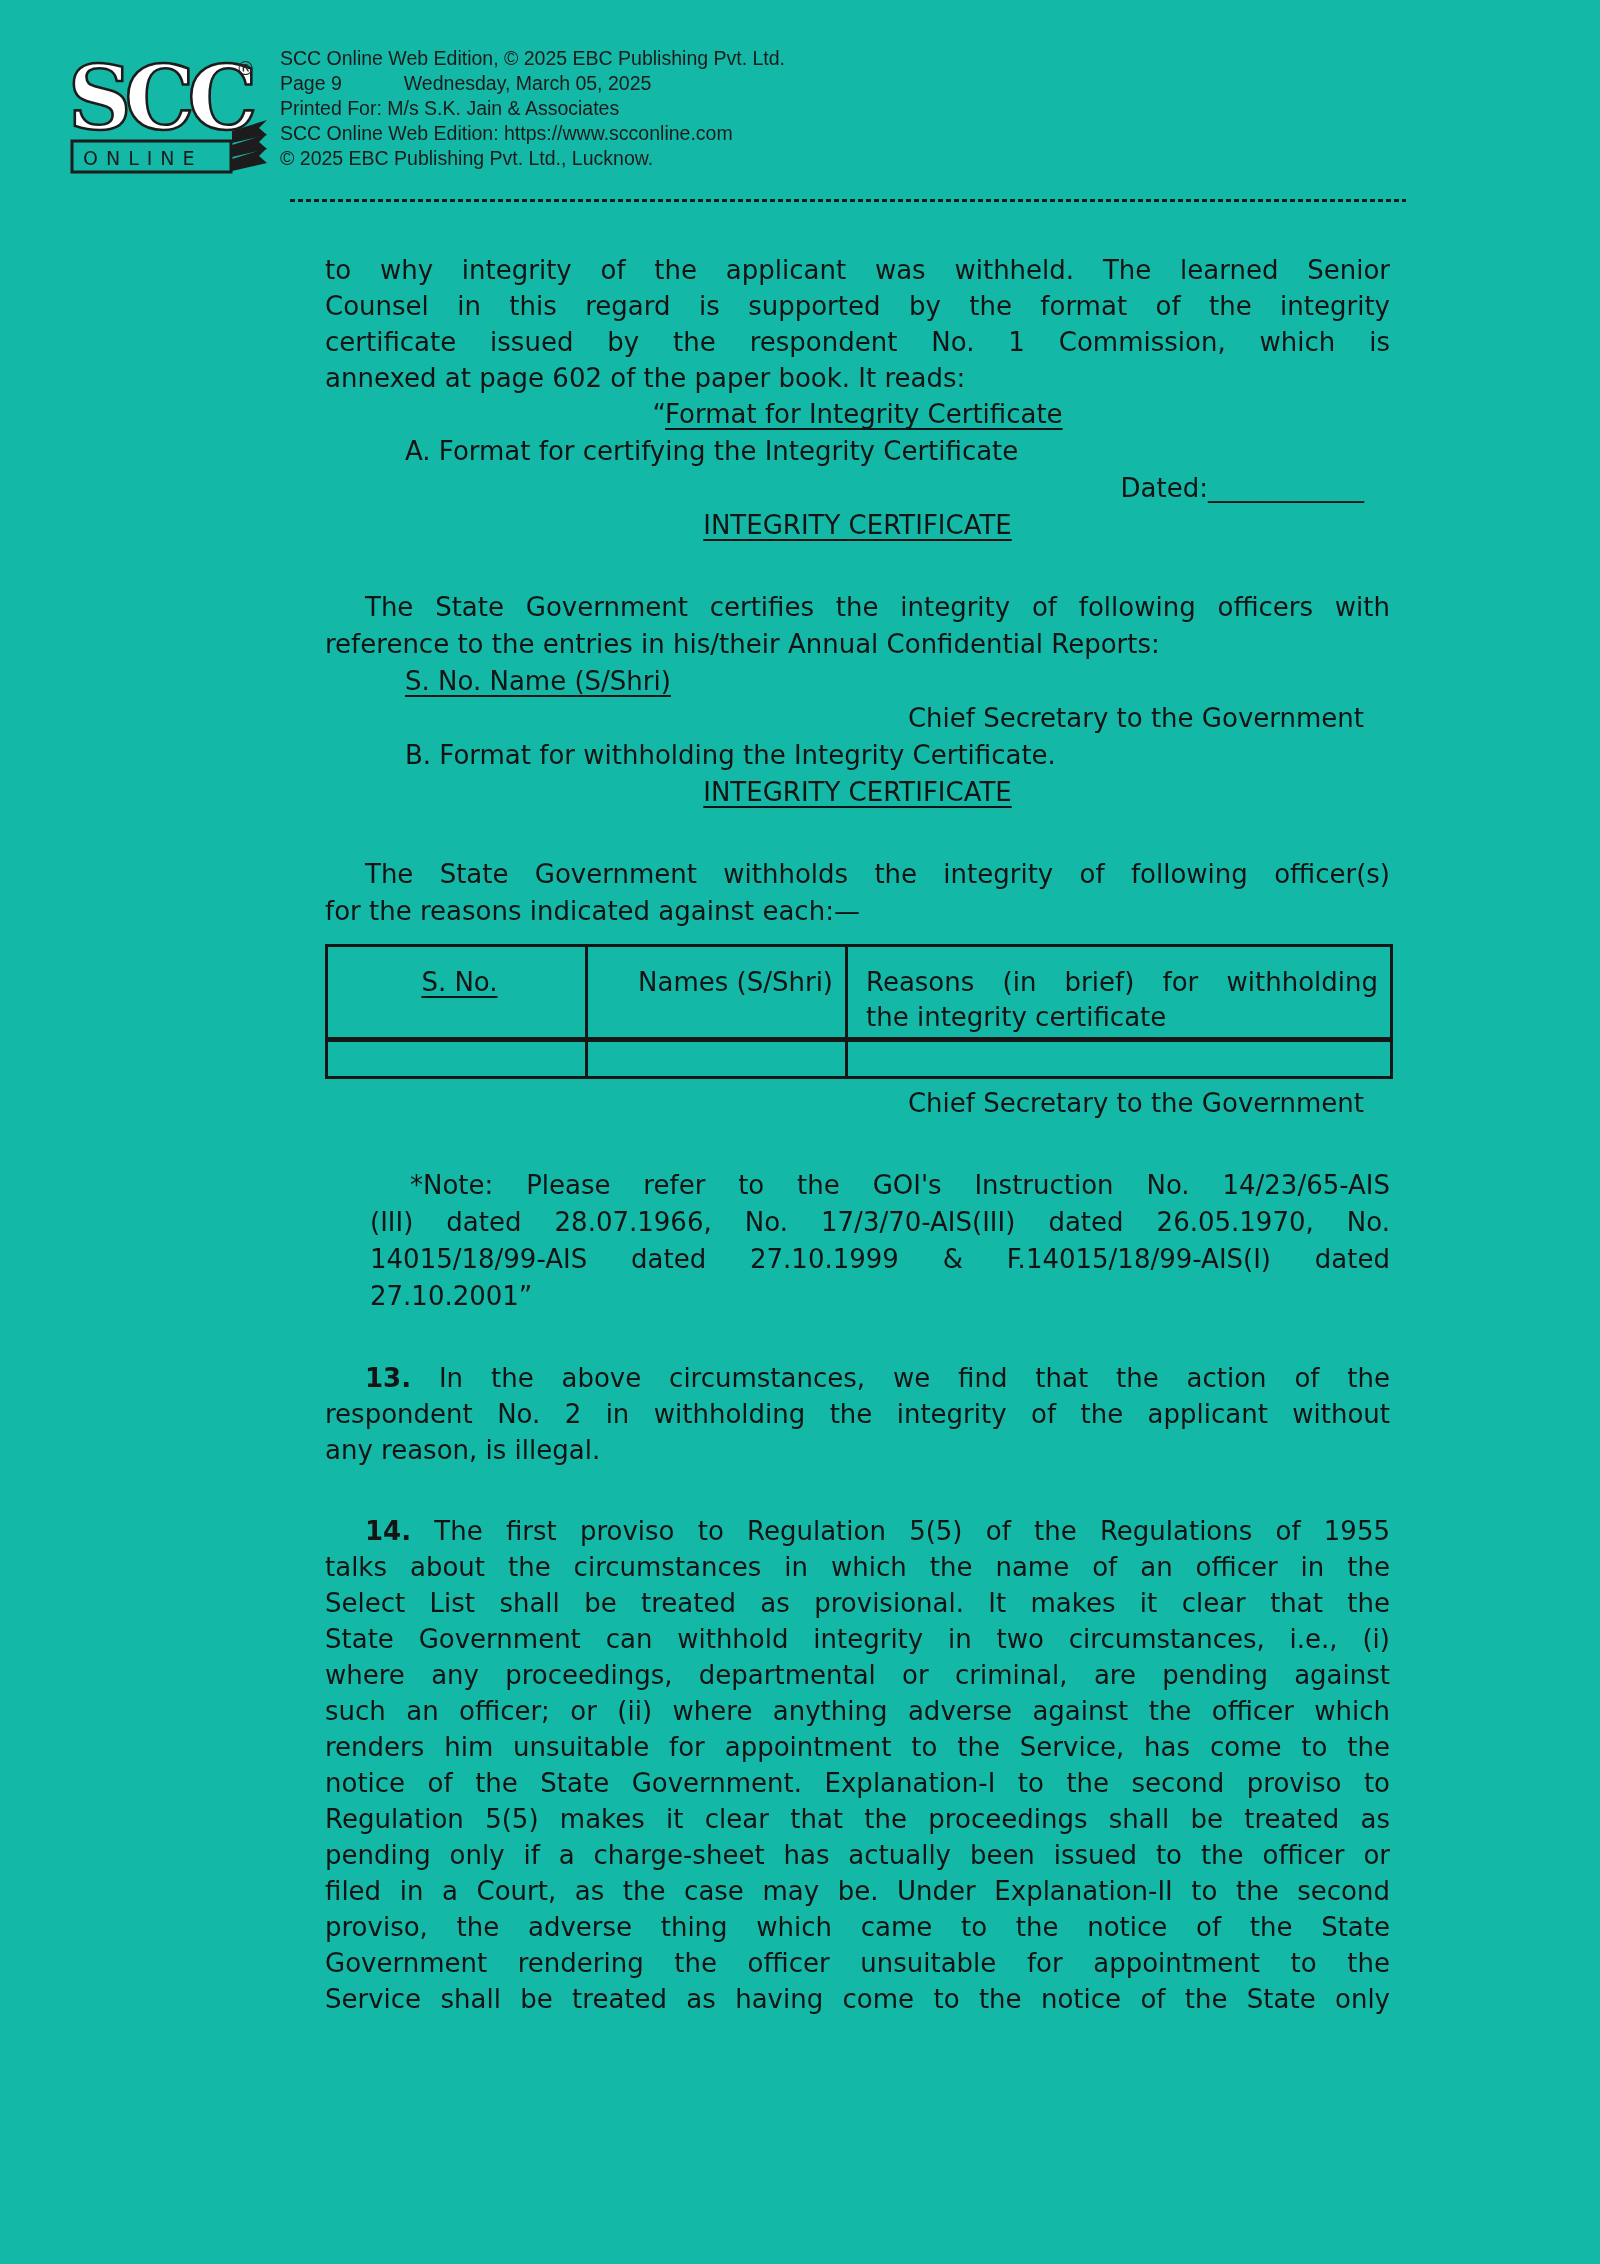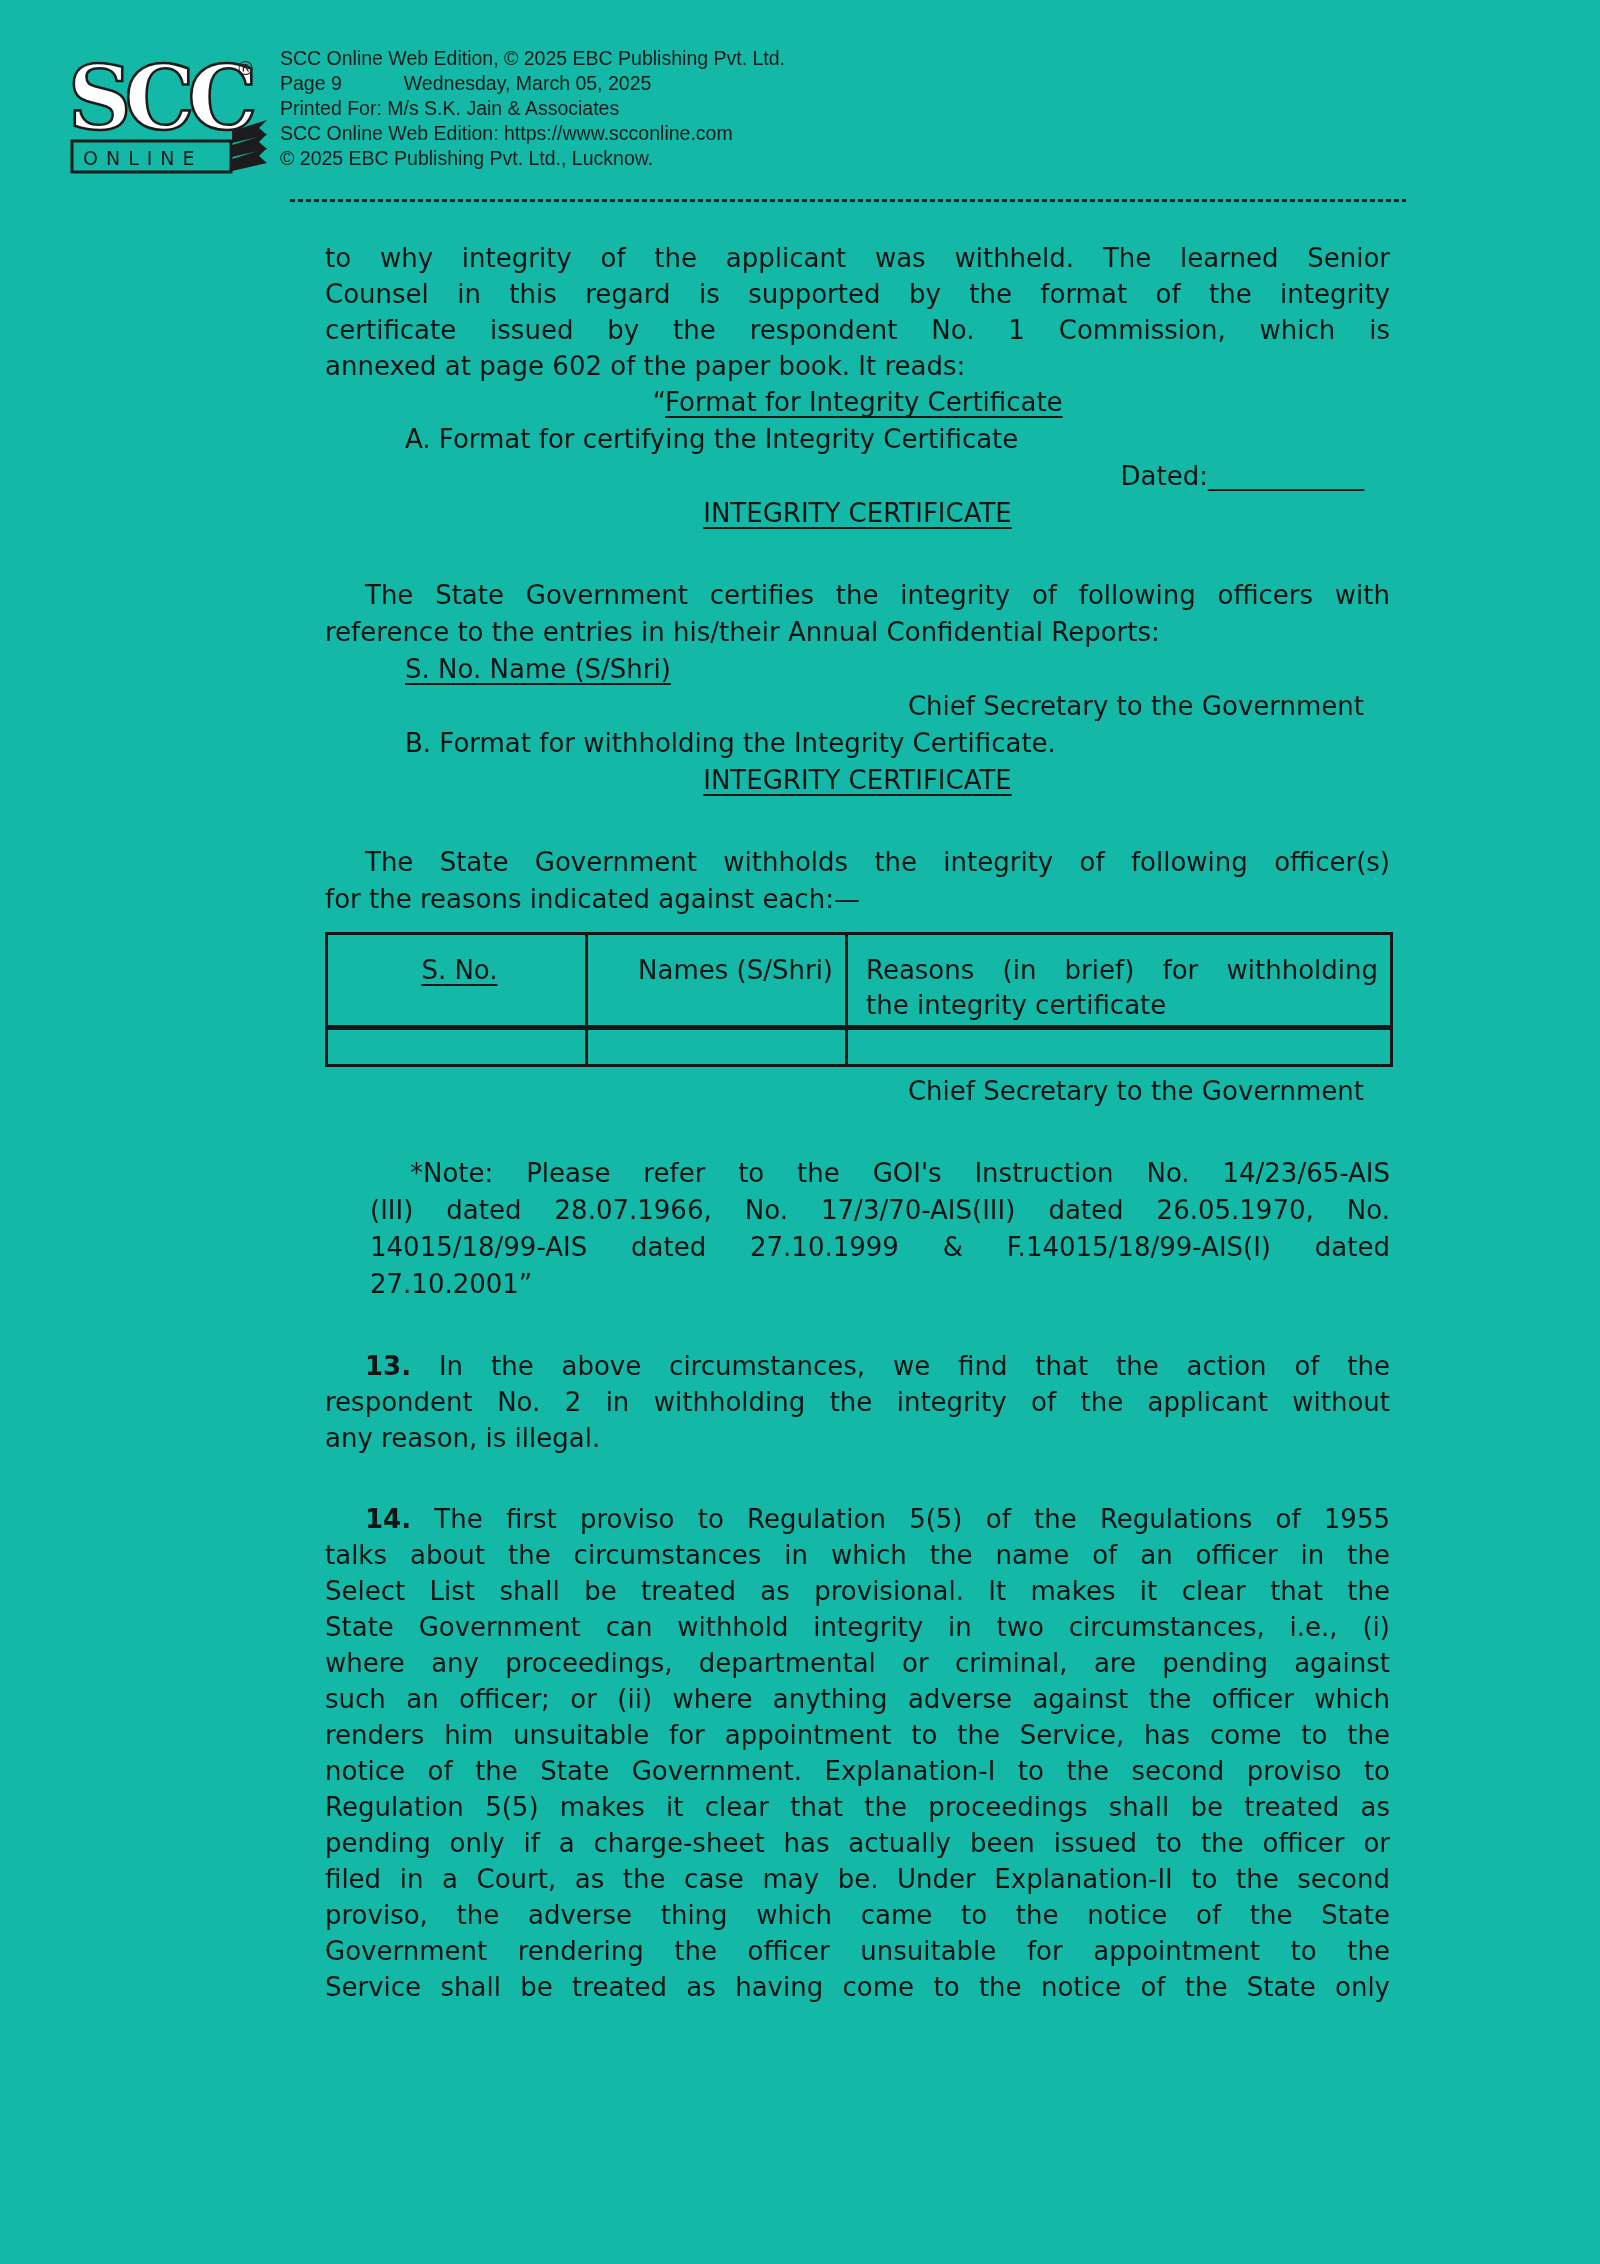--- a/index.html
+++ b/index.html
@@ -9,21 +9,21 @@
   
   .logo{position:absolute;left:70px;top:55px;width:200px;height:120px;}
   .hdr{position:absolute;left:280px;top:46px;font-family:"Liberation Sans",sans-serif;
        font-size:19.5px;line-height:25px;color:#1c1c1c;white-space:nowrap;}
   .hdr-row{display:flex;}
   .hdr-gap{display:inline-block;width:62px;}
   .sep{position:absolute;left:290px;top:199px;width:1116px;height:3px;
        background:repeating-linear-gradient(90deg,#1c1c1c 0 5px,transparent 5px 8px);}
 
   
-  .content{position:absolute;left:325px;top:240px;width:1065px;
+  .content{position:absolute;left:325px;top:252px;width:1065px;
            font-size:26px;line-height:36px;color:#141414;}
   .qsec{line-height:37px;}
   .jl{text-align:justify;text-align-last:justify;}
   .jl.last-left{text-align-last:left;}
   .indent{text-indent:40px;margin-top:45px;}
   .item{padding-left:80px;}
   .center{text-align:center;}
   .right{text-align:right;padding-right:26px;}
   .ul{text-decoration:underline;text-underline-offset:5px;text-decoration-thickness:2px;}
   .note-block{margin-left:45px;}

